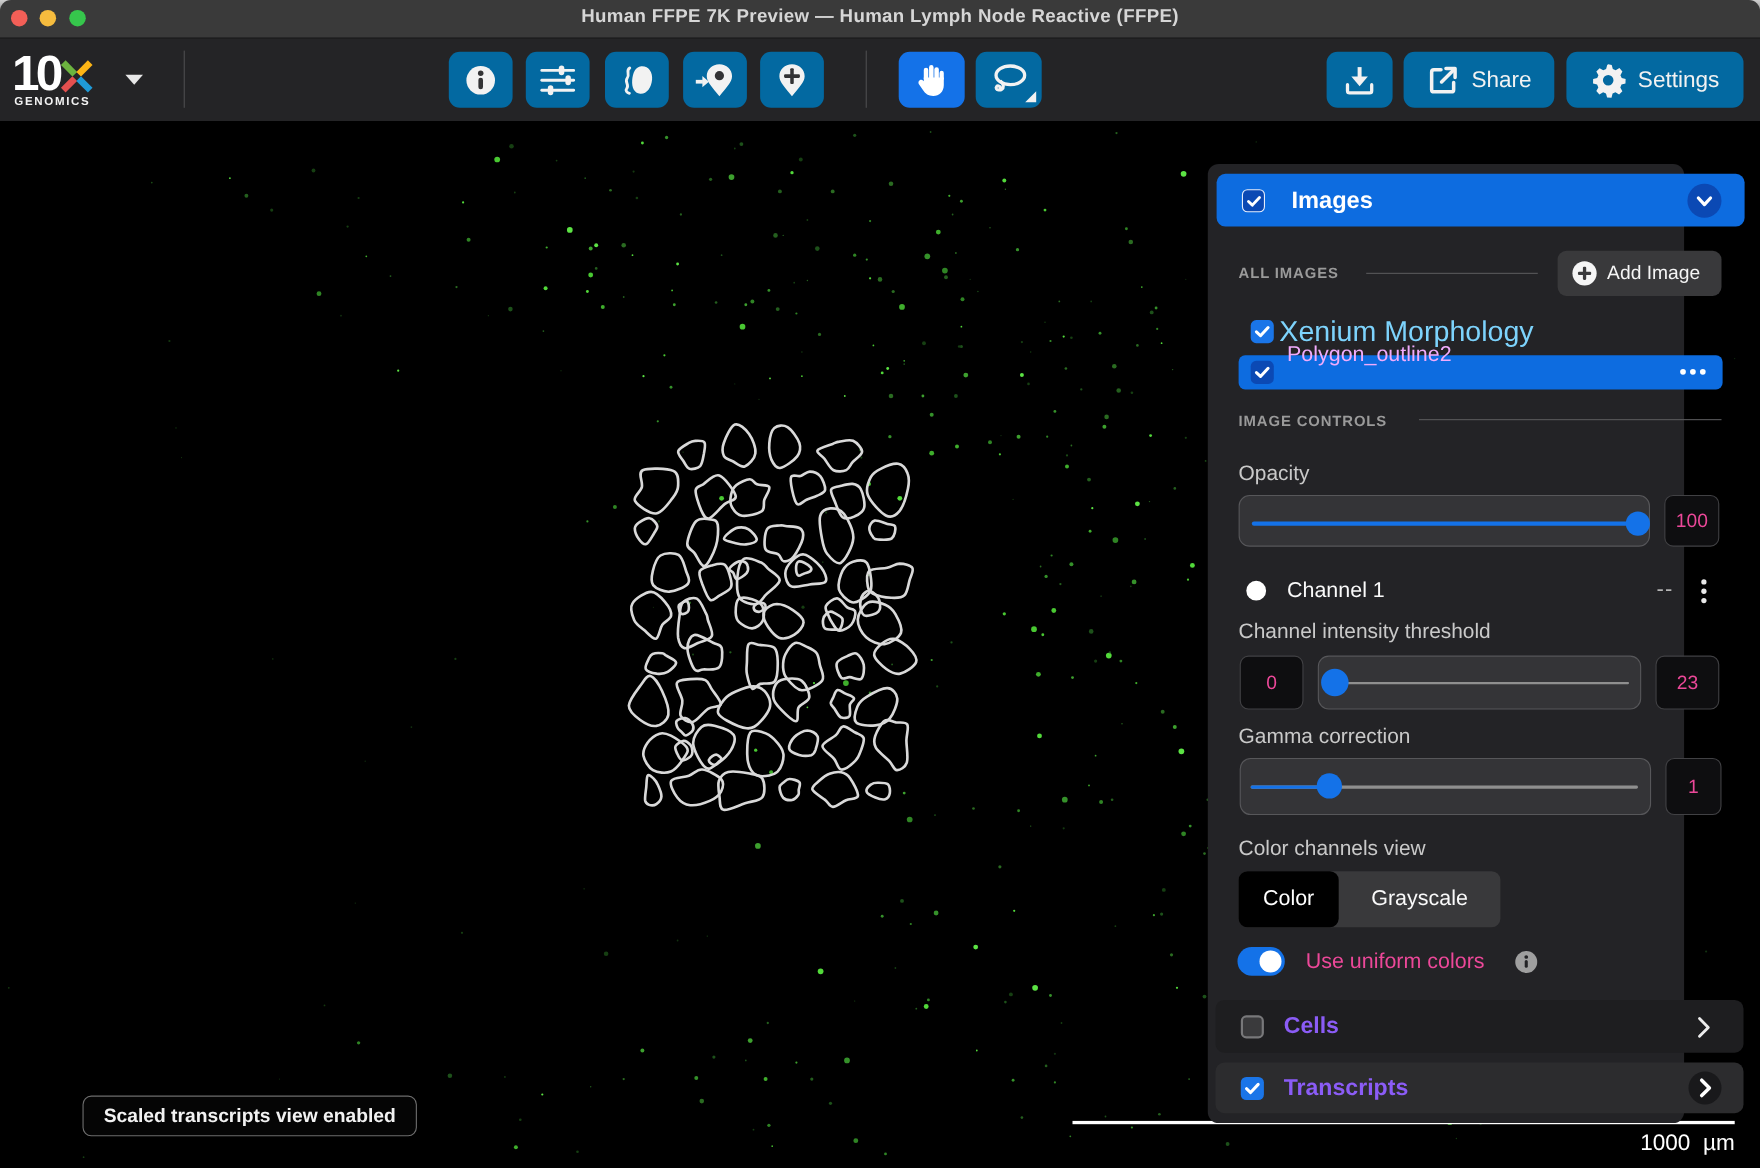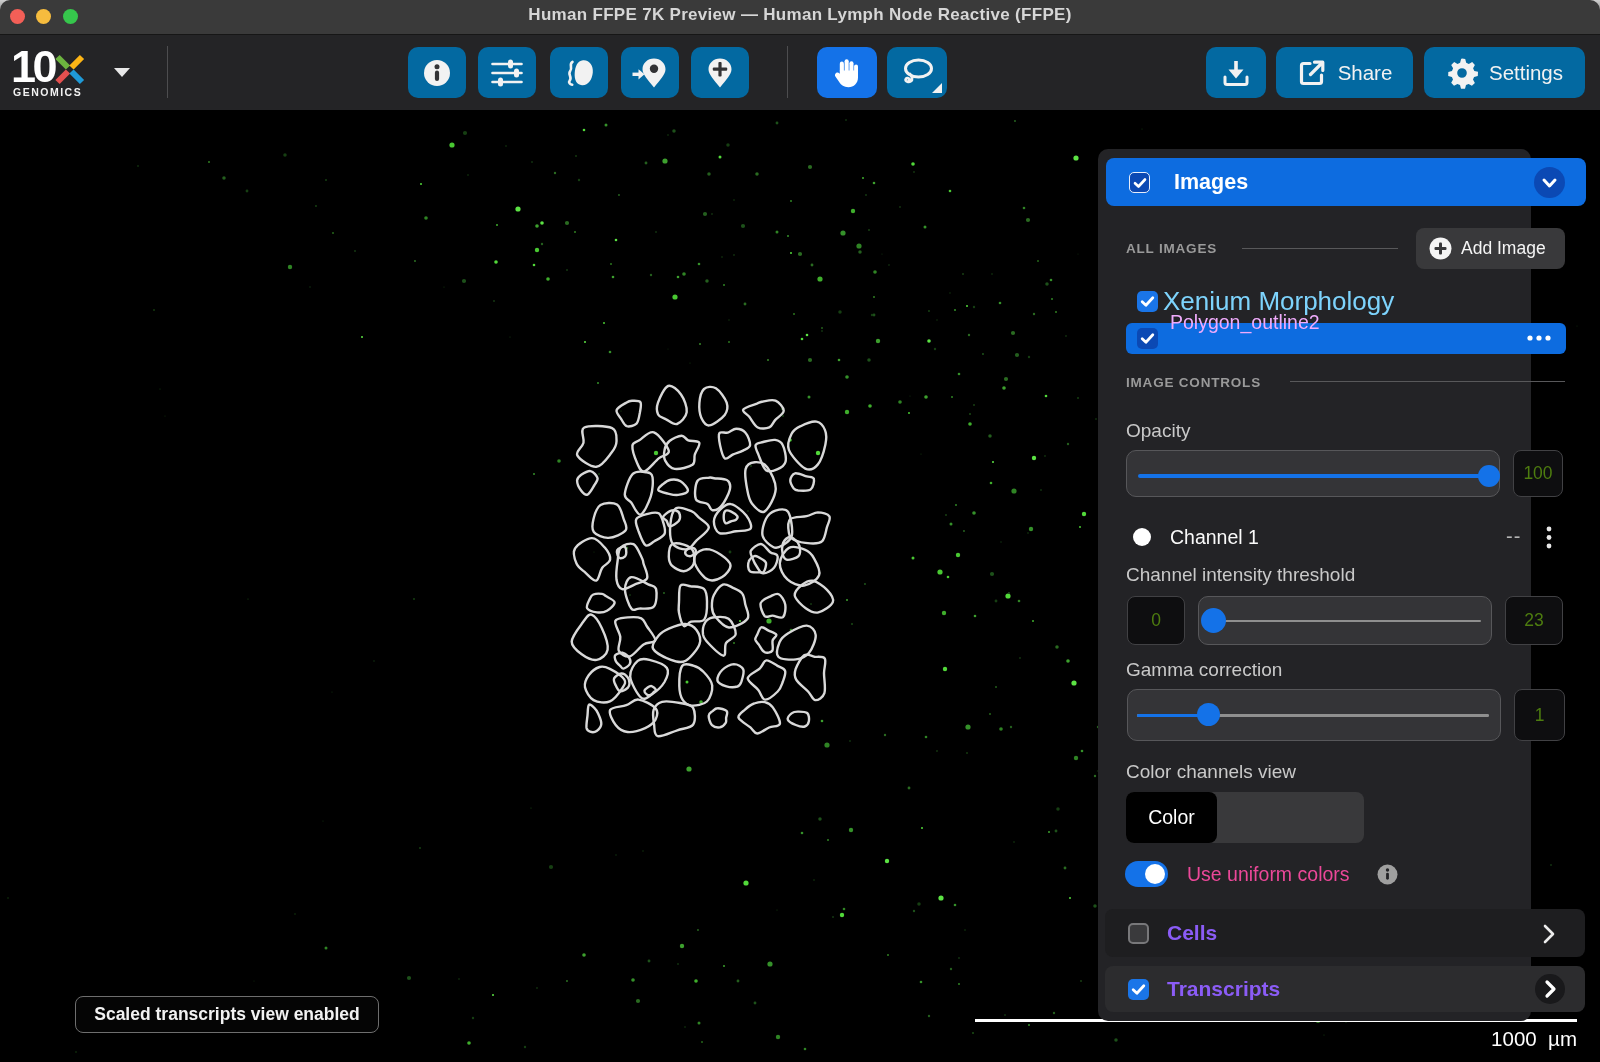--- a/index.html
+++ b/index.html
@@ -17,21 +17,21 @@
   display:flex; align-items:center; justify-content:center; color:#f2f2f2; }
 .sep { position:absolute; top:11px; width:1px; height:52px; background:#4d4d4f; }
 #canvas { position:absolute; left:0; top:110px; width:1600px; height:952px; background:#000; }
 #panel { position:absolute; left:1098px; top:120px; width:433px; height:872px;
   background:#232326; border-radius:10px;margin-top:29px; }
 .lbl { position:absolute; color:#c9c9c9; font-size:19px; }
 .seclbl { position:absolute; color:#9a9a9a; font-size:13.5px; font-weight:bold; letter-spacing:0.8px; }
 .hline { position:absolute; height:1px; background:#58585a; }
 .slider { position:absolute; background:#343437; border:1px solid #57575a; border-radius:10px; }
 .numbox { position:absolute; background:#0e0e10; border:1px solid #414144; border-radius:8px;
-  color:#4d7c0f; font-size:17.5px; display:flex; align-items:center; justify-content:center; }
+  color:#ec4899; font-size:17.5px; display:flex; align-items:center; justify-content:center; }
 .cbx { position:absolute; width:21px; height:21px; border-radius:5px; }
 .cbx svg { position:absolute; left:2px; top:2px; }
 .bar { position:absolute; left:7px; width:480px; border-radius:8px; }
 .bartxt { position:absolute; left:69px; color:#8b5cf6; font-weight:bold; font-size:21px; }
 </style>
 </head>
 <body>
 <div id="corners"></div>
 <div id="titlebar">
   <div class="tl" style="left:10px;background:#f35f57"></div>
@@ -685,20 +685,21 @@
   <div class="lbl" style="left:28px;top:510px">Gamma correction</div>
   <div class="slider" style="left:29px;top:540px;width:374px;height:52px"></div>
   <div style="position:absolute;left:39px;top:565px;width:352px;height:2.6px;background:#8f8f8f;border-radius:1.3px"></div>
   <div style="position:absolute;left:39px;top:564.5px;width:72px;height:3.4px;background:#1472e8;border-radius:1.7px"></div>
   <div style="position:absolute;left:99px;top:554px;width:23px;height:23px;border-radius:50%;background:#1472e8"></div>
   <div class="numbox" style="left:416px;top:540px;width:51px;height:52px">1</div>
 
   <div class="lbl" style="left:28px;top:612px">Color channels view</div>
   <div style="position:absolute;left:28px;top:643px;width:238px;height:51px;background:#39393b;border-radius:8px"></div>
   <div style="position:absolute;left:28px;top:643px;width:91px;height:51px;background:#000000;border-radius:8px;text-align:center;line-height:51px;color:#fff;font-size:19.5px">Color</div>
+  <div style="position:absolute;left:119px;top:643px;width:147px;height:51px;text-align:center;line-height:51px;color:#fafafa;font-size:19.5px">Grayscale</div>
 
   <div style="position:absolute;left:27px;top:712px;width:43px;height:26px;border-radius:13px;background:#1472e8"></div>
   <div style="position:absolute;left:47px;top:715px;width:20px;height:20px;border-radius:50%;background:#fff"></div>
   <div style="position:absolute;left:89px;top:714px;height:22px;line-height:22px;color:#ec4899;font-size:19.5px">Use uniform colors</div>
   <svg style="position:absolute;left:279px;top:715px" width="21" height="21" viewBox="0 0 21 21">
       <circle cx="10.5" cy="10.5" r="10" fill="#9f9f9f"></circle>
       <circle cx="10.5" cy="6" r="1.7" fill="#232326"></circle>
       <rect x="9.1" y="8.7" width="2.8" height="7" rx="1.4" fill="#232326"></rect>
     </svg>
 

